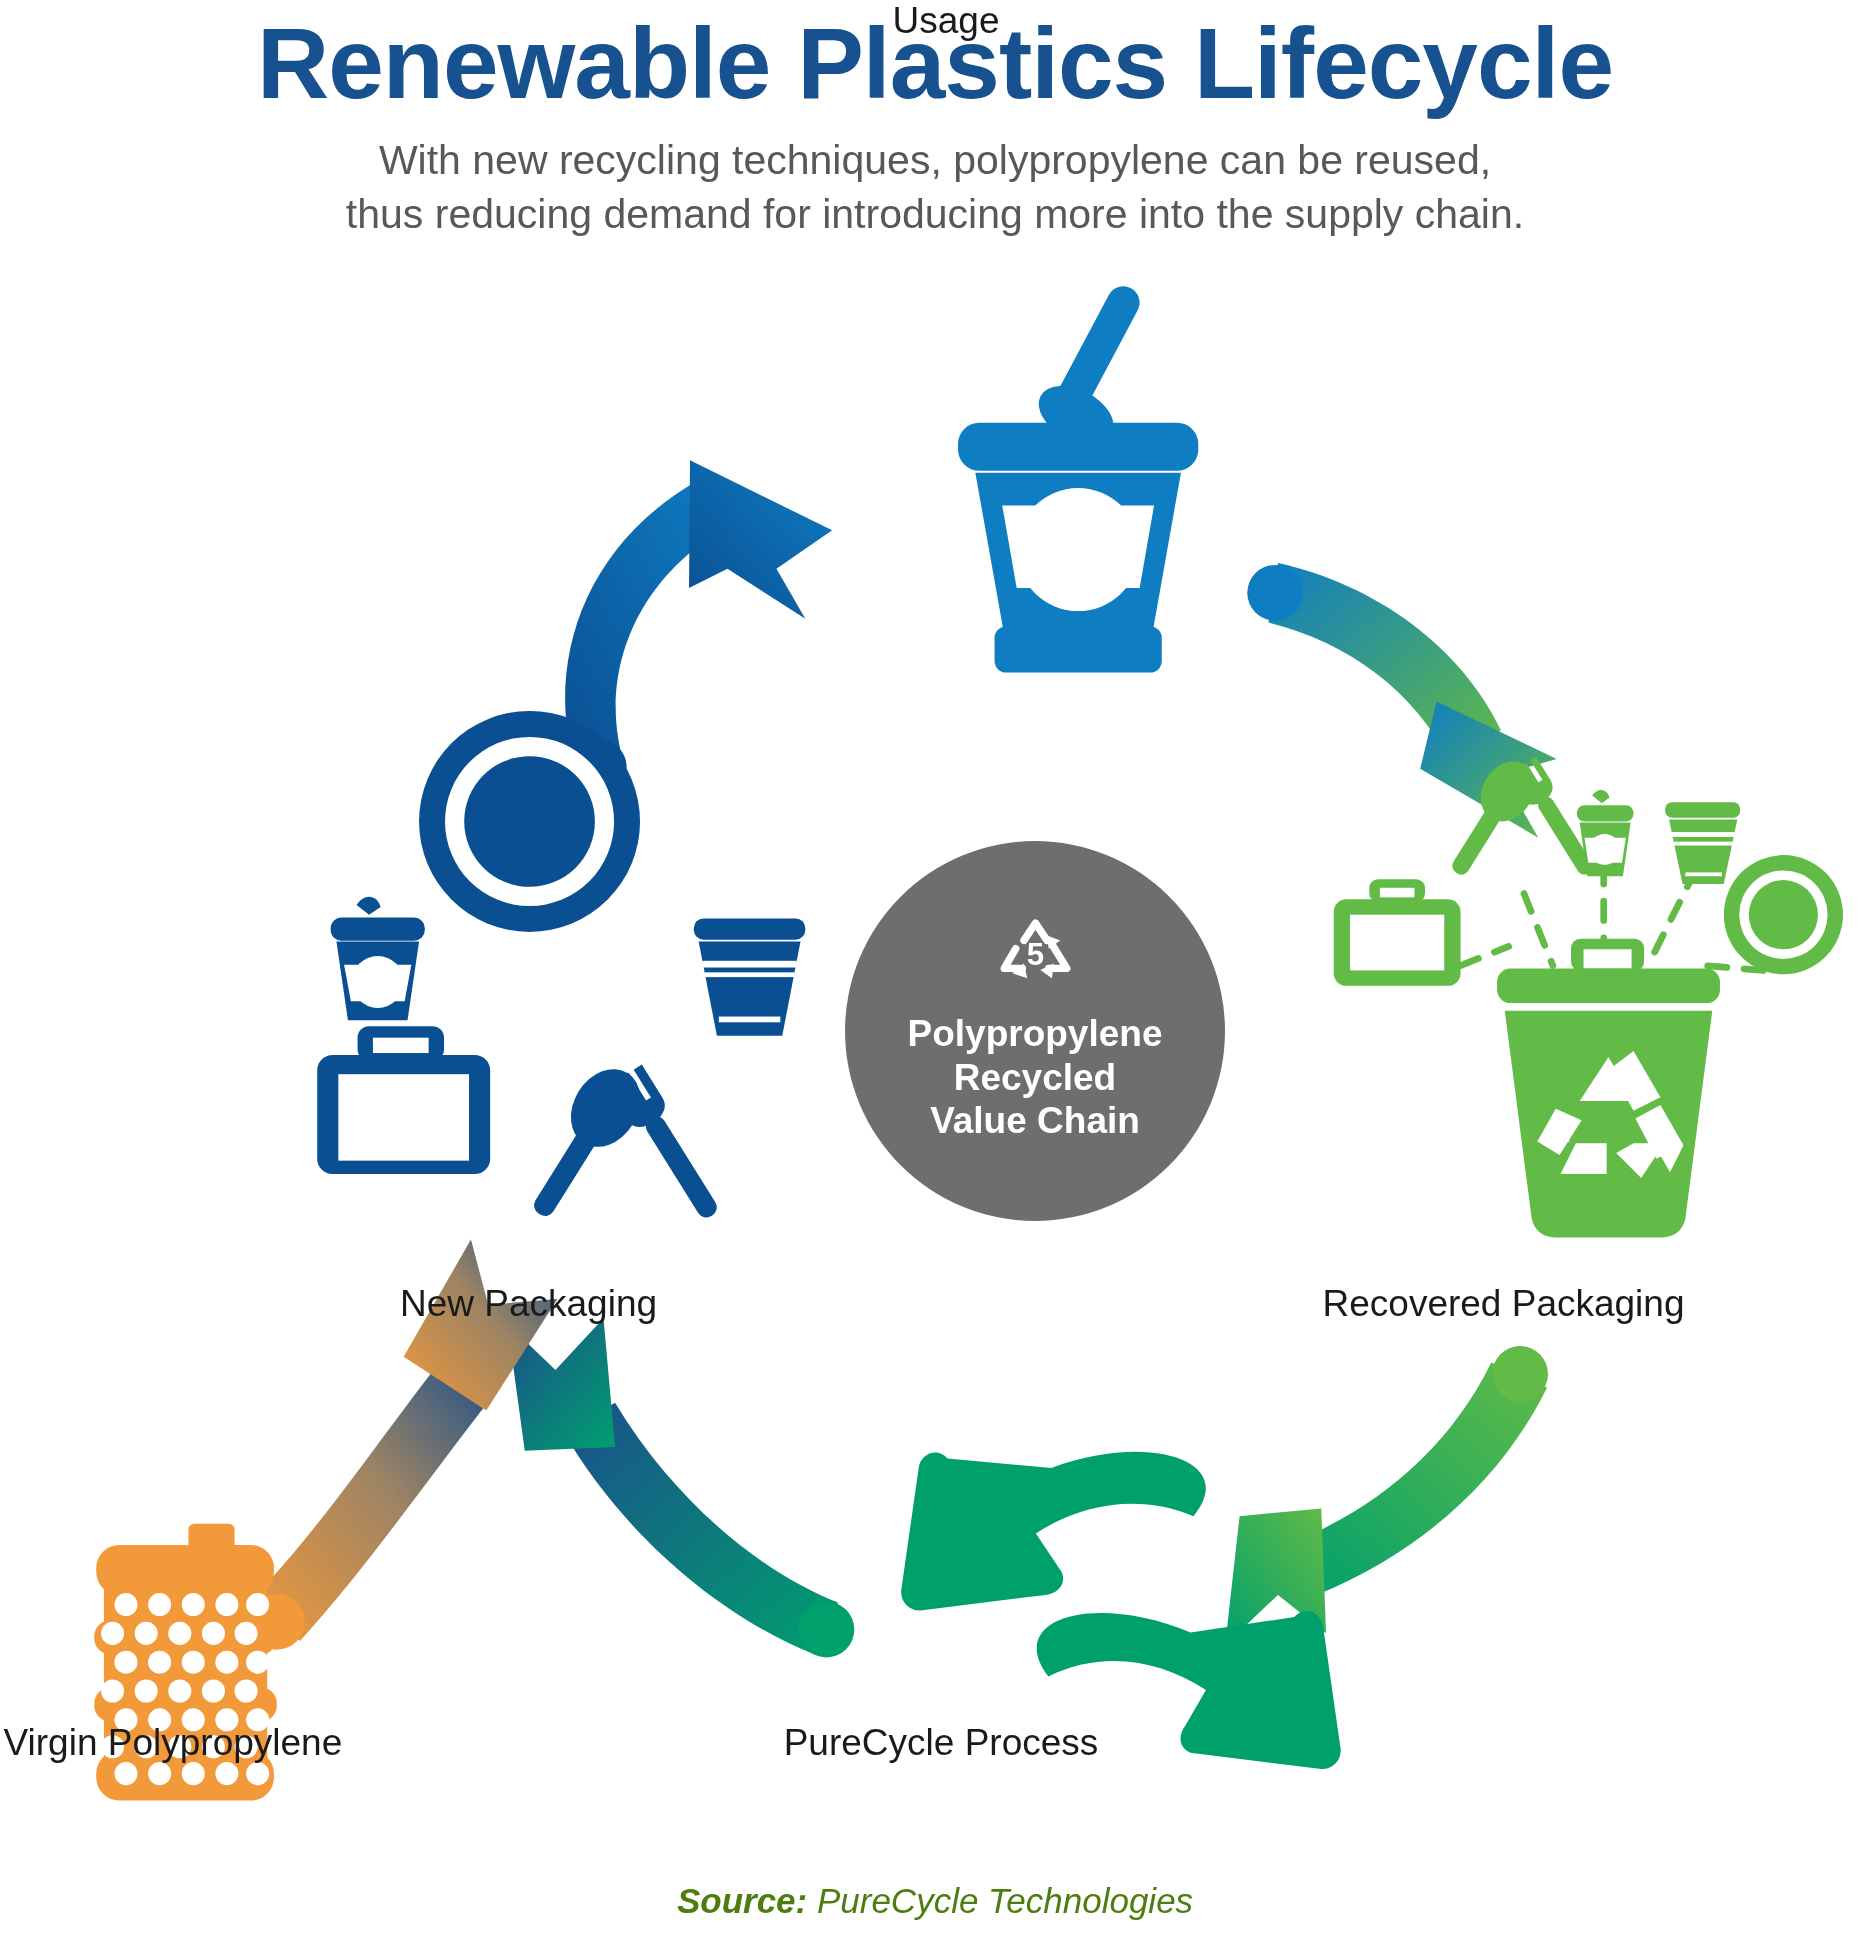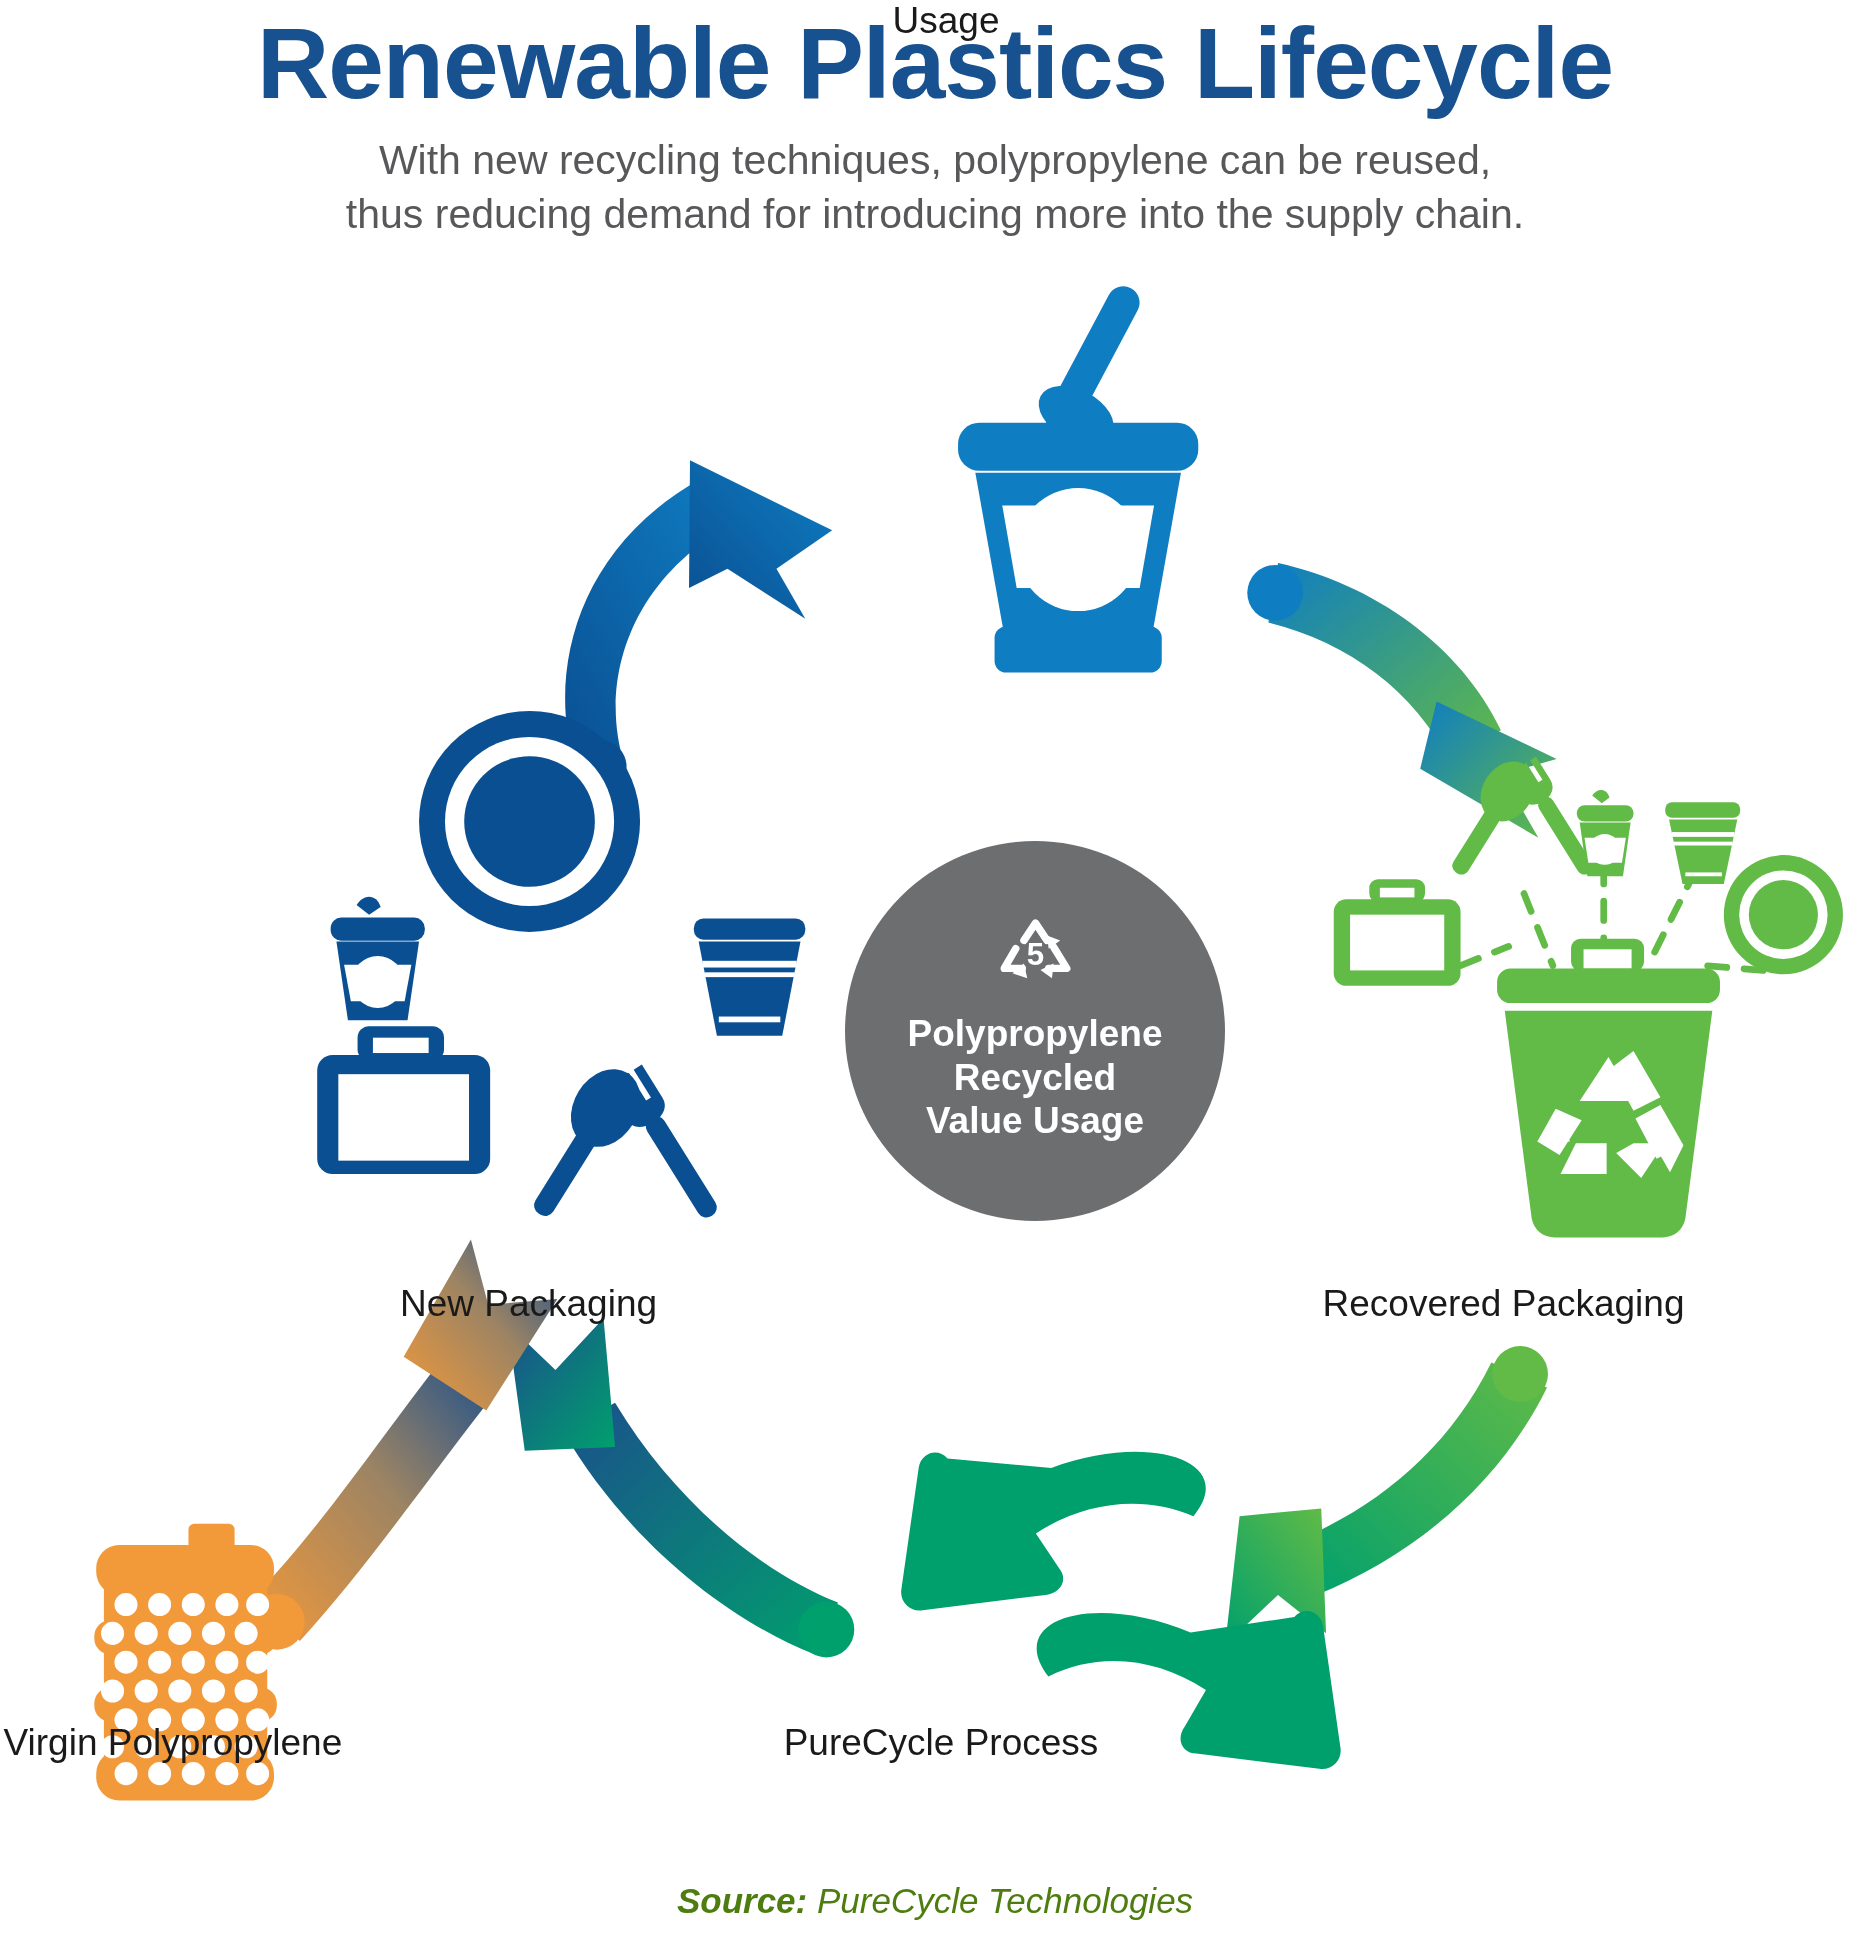--- a/index.html
+++ b/index.html
@@ -418,21 +418,21 @@
       <g fill="#ffffff">
         <path d="M64 20 L80 26 L66 36 Z"></path>
         <path d="M70 72 L56 62 L72 54 Z"></path>
         <path d="M22 66 L36 54 L40 72 Z"></path>
       </g>
       <text x="50" y="56" text-anchor="middle" font-family="Liberation Sans, sans-serif" font-size="38" font-weight="700" fill="#ffffff">5</text>
     </svg>
     <div class="cc-text">
       <div>Polypropylene</div>
       <div>Recycled</div>
-      <div>Value Usage</div>
+      <div>Value Chain</div>
     </div>
   </div>
 
   <div class="stage-label" id="label-usage">Usage</div>
   <div class="stage-label" id="label-recovered">Recovered Packaging</div>
   <div class="stage-label" id="label-process">PureCycle Process</div>
   <div class="stage-label" id="label-virgin">Virgin Polypropylene</div>
   <div class="stage-label" id="label-newpack">New Packaging</div>
 
   <div id="source-line">

